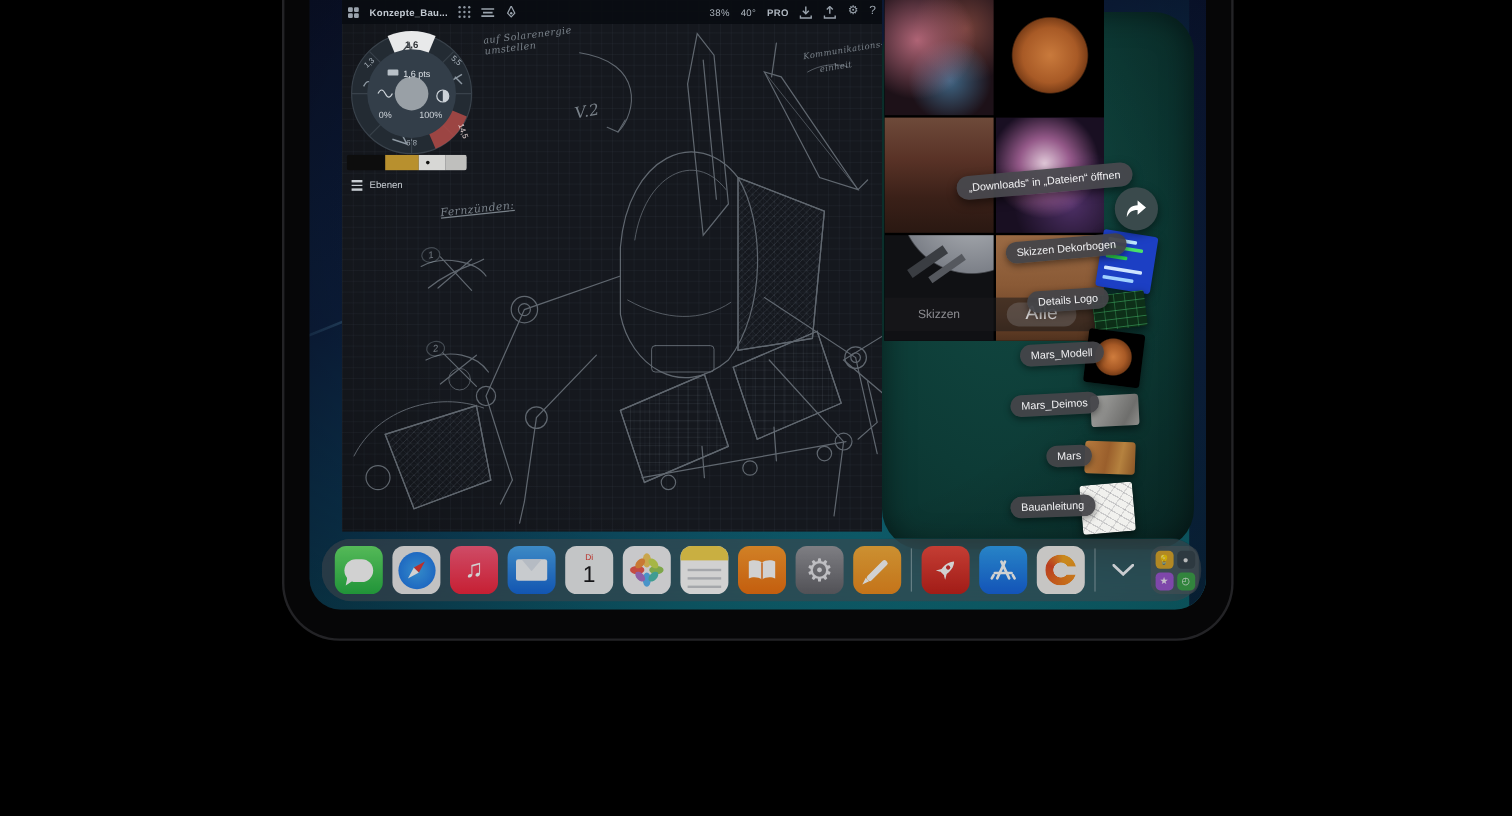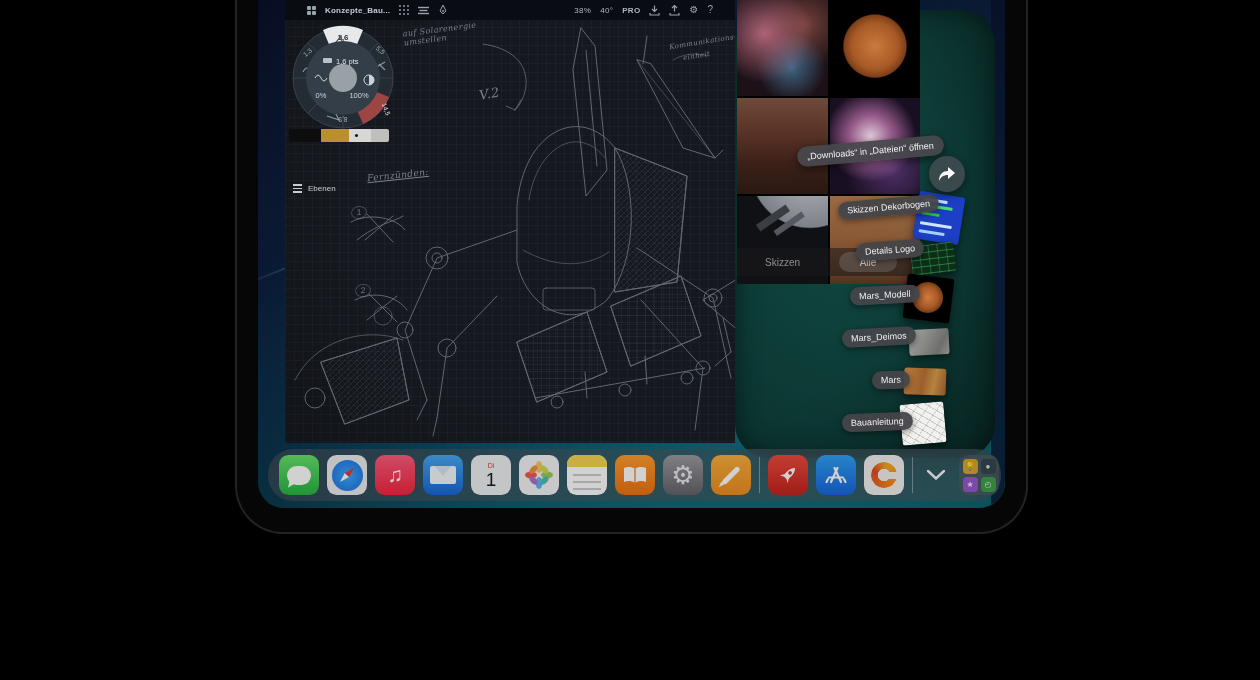--- a/index.html
+++ b/index.html
@@ -27,21 +27,21 @@
     background:radial-gradient(ellipse at 38% 38%, #124a43 0%, #0d3b36 55%, #092b28 100%);
     box-shadow:inset 0 0 25px rgba(0,0,0,.5); }
 
   
   .app { position:absolute; left:27px; top:0; width:450px; height:443px; background:#15181e;
     background-image:
       linear-gradient(rgba(130,150,175,.055) 1px, transparent 1px),
       linear-gradient(90deg, rgba(130,150,175,.055) 1px, transparent 1px);
     background-size:9px 9px; overflow:hidden; }
   .app-header { position:absolute; left:0; top:0; width:100%; height:20px; background:rgba(9,12,17,.92);
-    display:flex; align-items:center; padding:0 22px; gap:9px; z-index:6;
+    display:flex; align-items:center; padding:0 5px; gap:9px; z-index:6;
     color:#aeb6bf; font-size:8px; }
   .app-title { font-weight:bold; color:#c3cad2; letter-spacing:.2px; }
   .hicon { color:#9aa3ad; font-size:10px; line-height:1; display:inline-flex; align-items:center; }
   .hsp { flex:1; }
   .htxt { color:#aeb6bf; letter-spacing:.3px; }
   .grid4 { display:grid; grid-template-columns:4px 4px; grid-gap:1px; }
   .grid4 span { width:4px; height:4px; background:#9aa3ad; border-radius:1px; }
   .dots9 { display:grid; grid-template-columns:repeat(3,2px); grid-gap:2px; }
   .dots9 span { width:2px; height:2px; background:#8e97a1; border-radius:50%; }
 
@@ -55,21 +55,21 @@
   
   .wheel { position:absolute; left:2px; top:20px; z-index:5; }
   .colorbar { position:absolute; left:4px; top:129px; width:100px; height:13px; display:flex; z-index:5;
     border-radius:2px; overflow:hidden; }
   .colorbar .c1{ width:32%; background:#0d0d0d; }
   .colorbar .c2{ width:28%; background:#b8902e; }
   .colorbar .c3{ width:22%; background:#d7d7d5; position:relative; }
   .colorbar .c3::after{ content:""; position:absolute; left:6px; top:5px; width:3px; height:3px; border-radius:50%; background:#111; }
   .colorbar .c4{ width:18%; background:#bfbfbd; }
   .layers-row { position:absolute; left:8px; top:150px; z-index:5; display:flex; gap:6px; align-items:flex-start;
-    color:#c8cdd3; font-size:8px;margin-top:34px; }
+    color:#c8cdd3; font-size:8px; }
   .burger { display:flex; flex-direction:column; gap:2px; }
   .burger span { width:9px; height:1.5px; background:#c8cdd3; }
 
   
   .photos { position:absolute; left:479px; top:0; width:183px; height:284px; background:#000; z-index:2; overflow:hidden; }
   .pgrid { position:absolute; inset:0; display:grid; grid-template-columns:1fr 1fr; grid-template-rows:96px 96px 92px; gap:2px; }
   .ph { width:100%; height:100%; }
   .ph-nebula1 { background:radial-gradient(circle at 30% 35%, rgba(210,120,140,.8), transparent 55%),
     radial-gradient(circle at 60% 70%, rgba(90,170,220,.55), transparent 40%),
     radial-gradient(circle at 75% 25%, rgba(200,110,90,.5), transparent 45%), #1d1118; }
@@ -78,21 +78,21 @@
   .ph-orion { background:radial-gradient(circle at 45% 40%, rgba(245,220,235,.9), rgba(200,120,180,.7) 28%, transparent 60%),
     radial-gradient(circle at 70% 75%, rgba(130,80,170,.5), transparent 50%), #190f22; }
   .ph-craft { background:radial-gradient(circle at 80% -30%, #b9bcc0 0%, #7c8088 42%, transparent 43%), #101114; position:relative; }
   .ph-craft::after { content:""; position:absolute; left:18px; top:18px; width:36px; height:8px;
     background:#3a3d42; transform:rotate(-35deg); box-shadow:10px 14px 0 -1px #55585e; }
   .ph-rover { background:linear-gradient(180deg,#9a6a44 0%, #8a5a36 45%, #6e452a 75%, #4a2e1c 100%); }
   .ptoolbar { position:absolute; left:0; top:248px; width:100%; height:28px; z-index:3;
     background:rgba(25,25,27,.55); display:flex; align-items:center; }
   .ptool-months { position:absolute; left:28px; color:rgba(235,235,240,.55); font-size:10px; }
   .ptool-all { position:absolute; left:102px; width:58px; height:20px; border-radius:10px;
-    background:rgba(150,150,155,.28); color:rgba(245,245,248,.8); font-size:10px;
+    background:rgba(150,150,155,.28); color:rgba(245,245,248,.8); font-size:16px;
     display:flex; align-items:center; justify-content:center; }
 
   
   .tip { position:absolute; z-index:20; background:rgba(72,72,77,.95); color:#f2f2f4;
     border-radius:13px; padding:5px 10px; font-size:9px; white-space:nowrap;
     box-shadow:0 3px 8px rgba(0,0,0,.5); }
   .flabel { position:absolute; z-index:21; background:rgba(68,68,73,.95); color:#f0f0f2;
     border-radius:10px; padding:4px 9px; font-size:9px; white-space:nowrap;
     box-shadow:0 2px 6px rgba(0,0,0,.45); }
   .thumb { position:absolute; z-index:19; border-radius:3px; box-shadow:0 3px 8px rgba(0,0,0,.55); }

